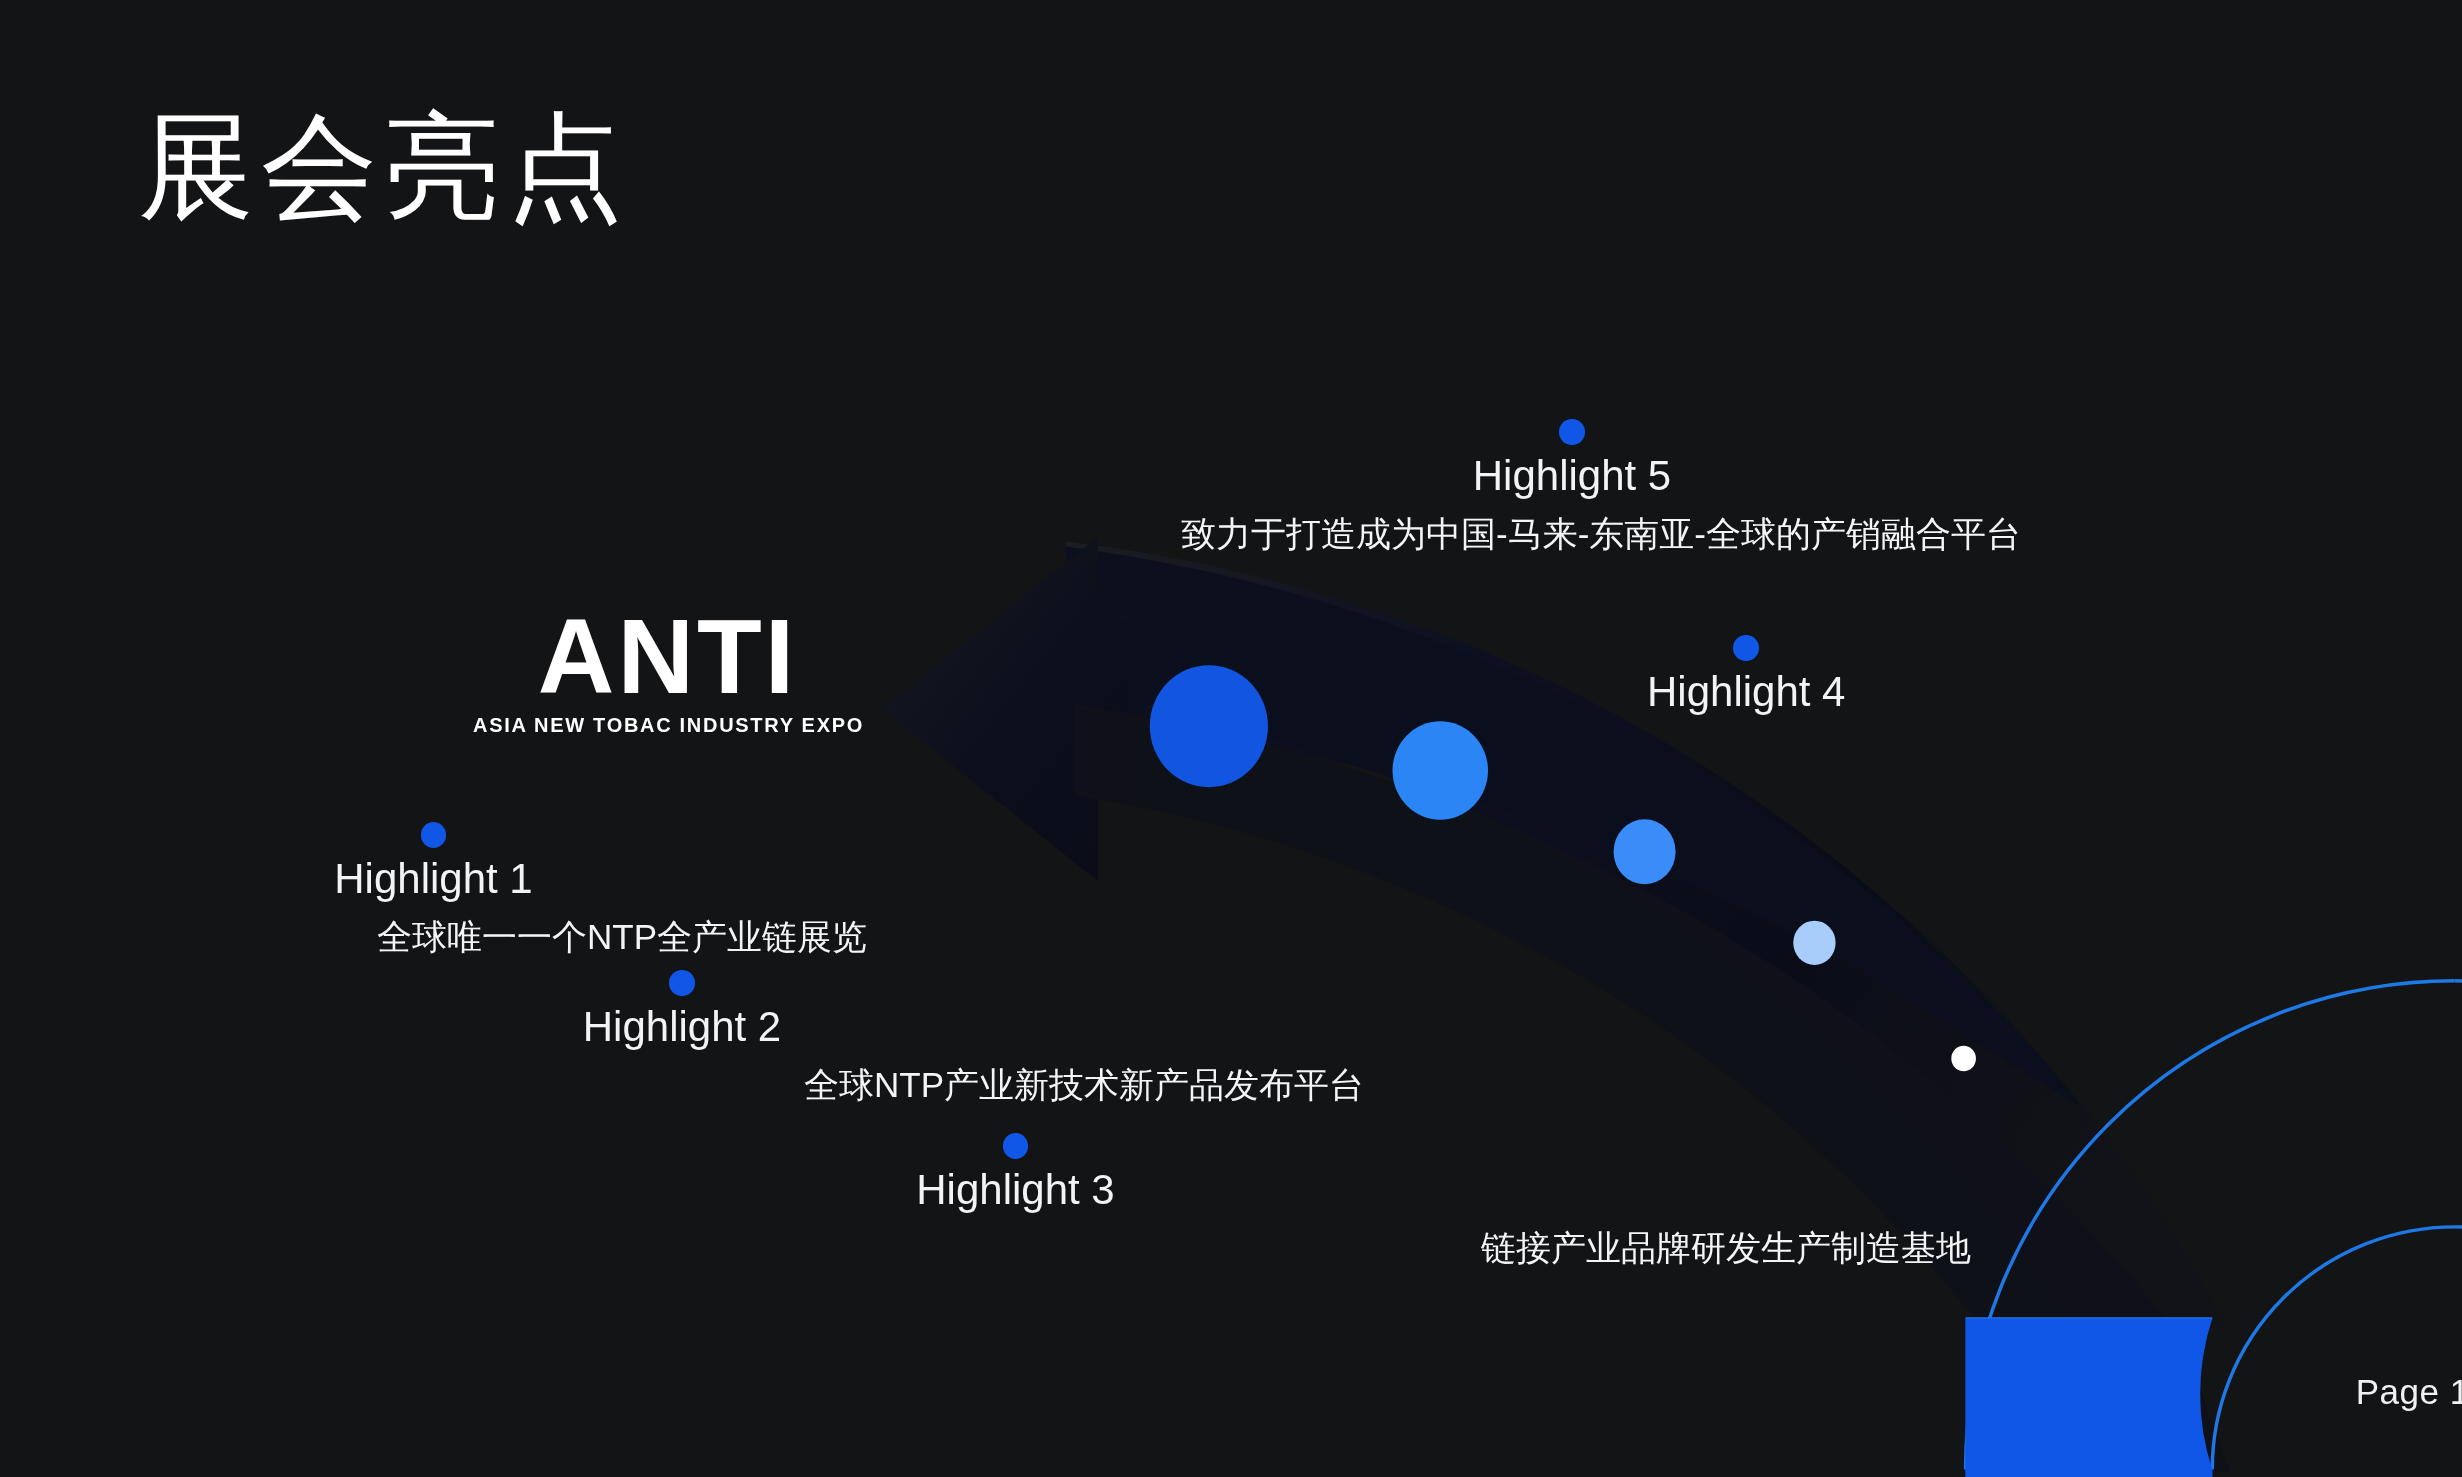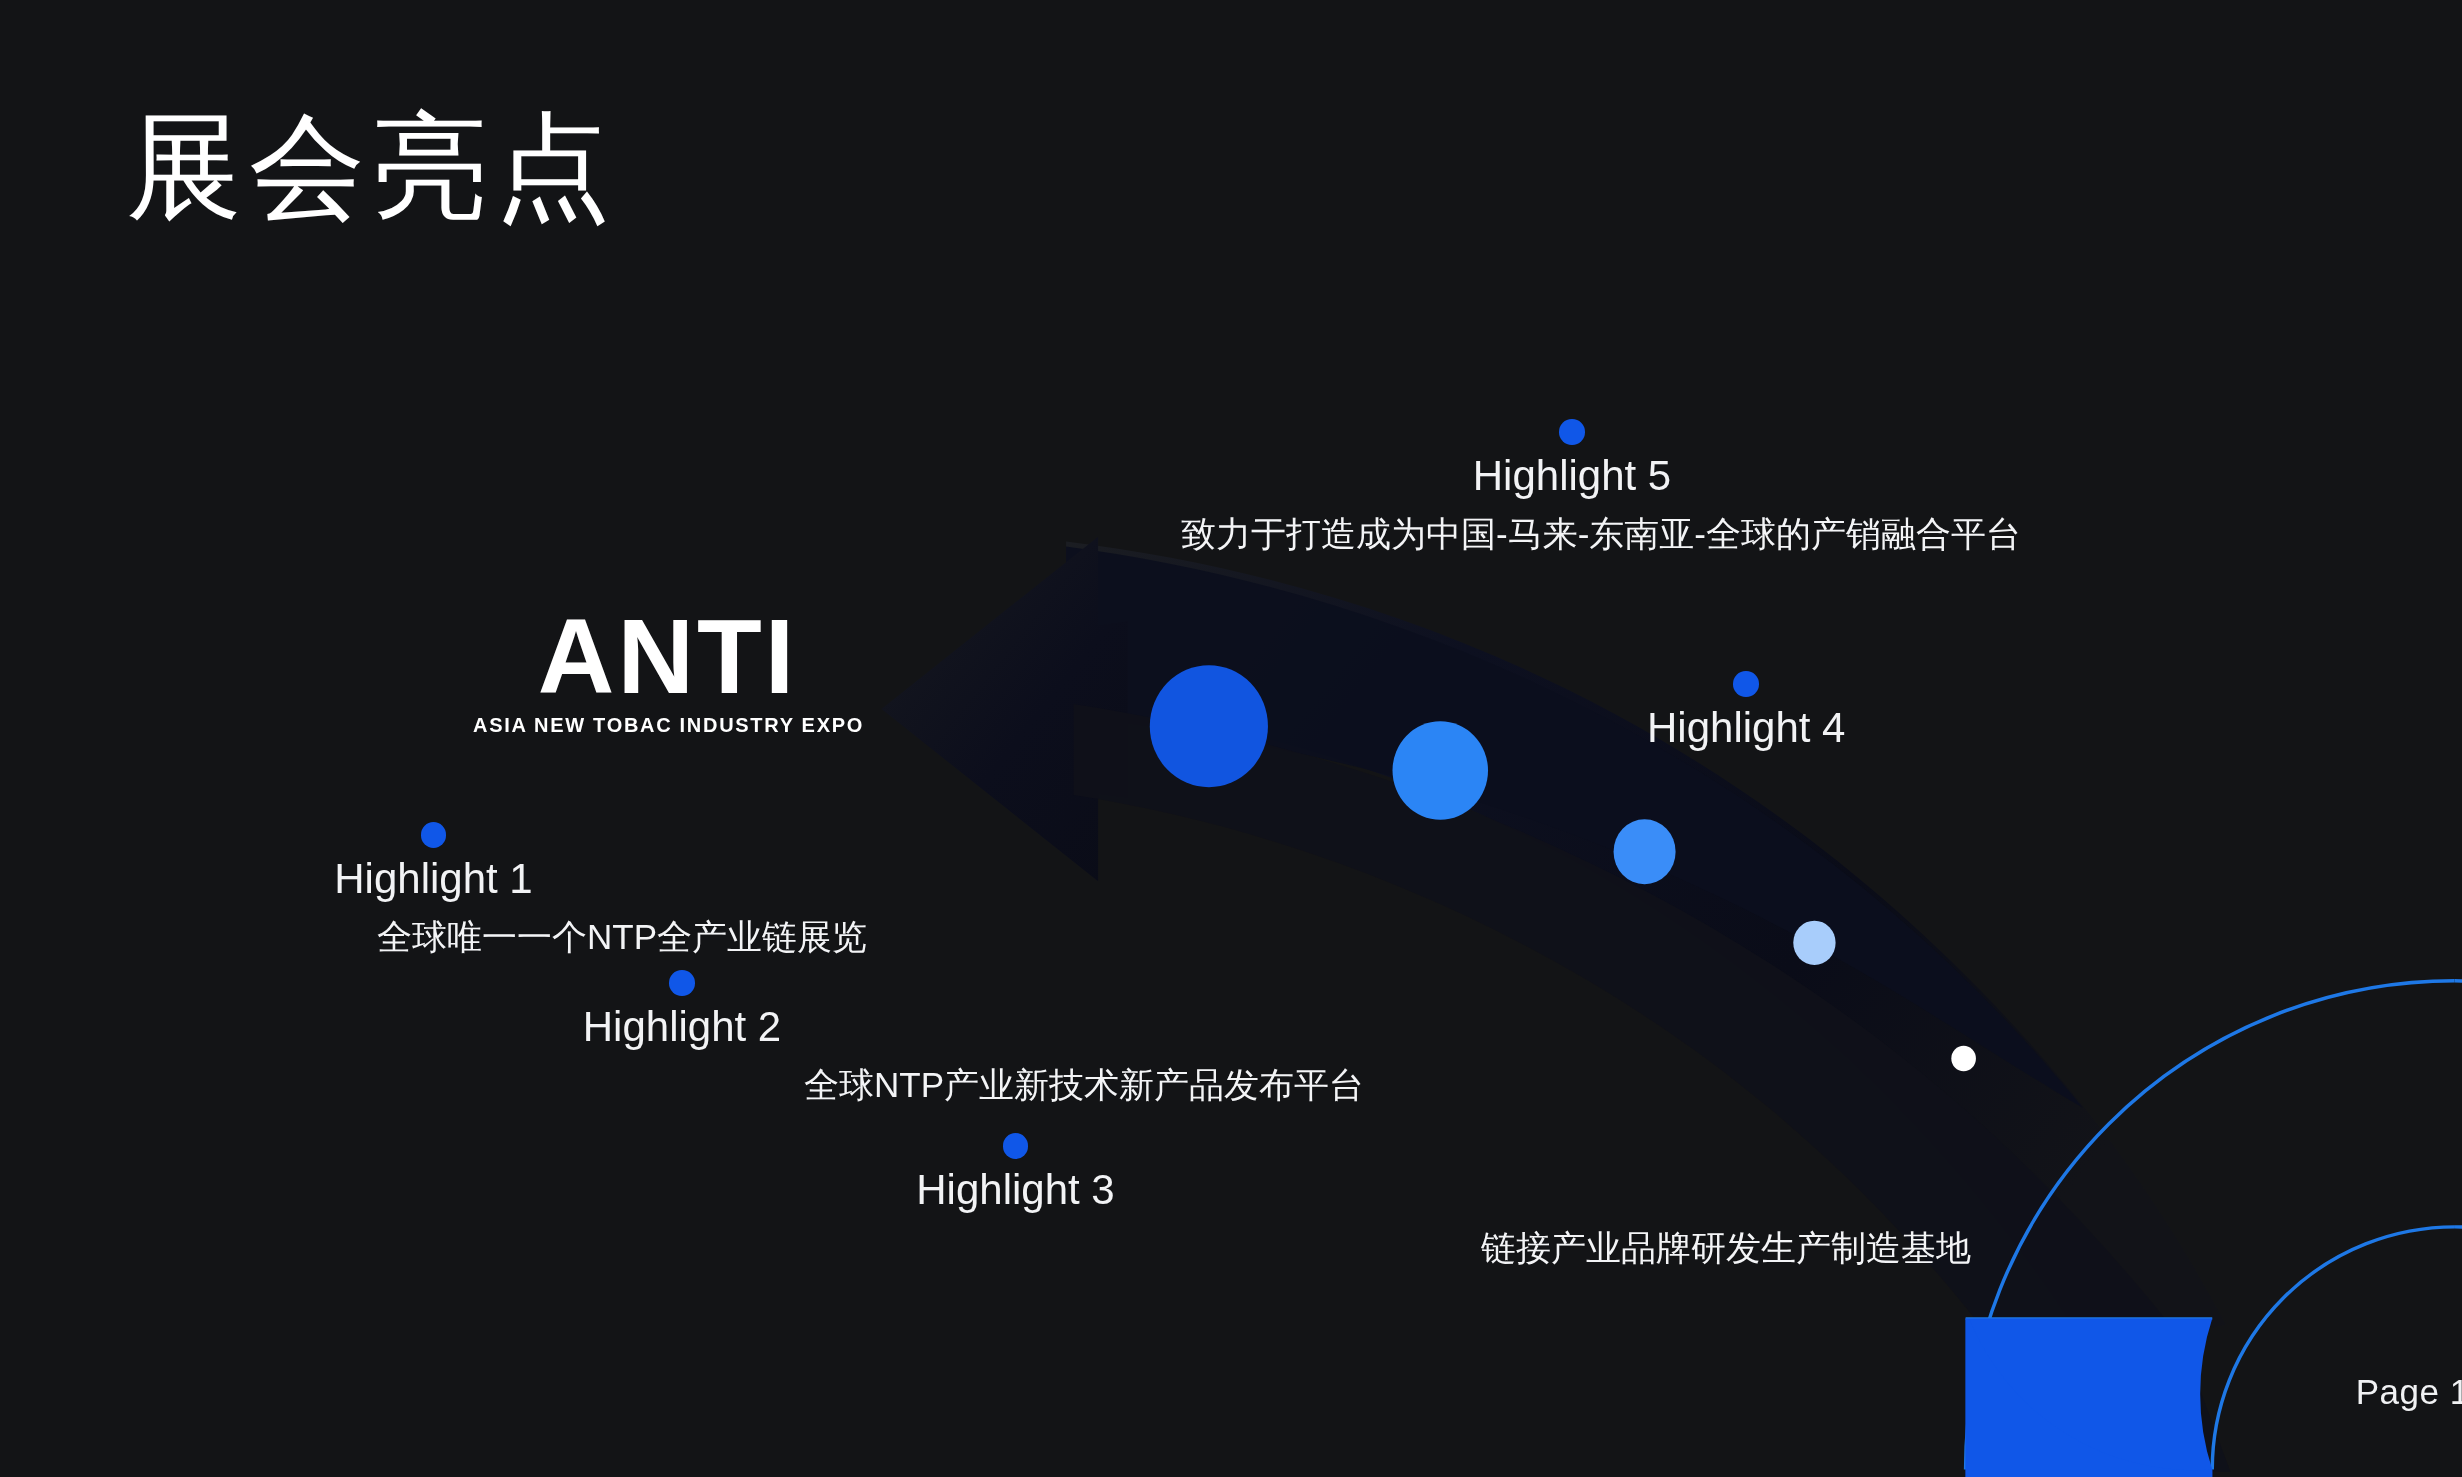--- a/index.html
+++ b/index.html
@@ -20,21 +20,21 @@
     position: absolute;
     inset: 0;
     width: 2626px;
     height: 1477px;
     display: block;
   }
 
   
   .page-title {
     position: absolute;
-    left: 126px;
+    left: 138px;
     top: 101px;
     font-size: 116px;
     line-height: 1.15;
     letter-spacing: 6.9px;
     font-weight: 400;
     color: #ffffff;
     white-space: nowrap;
   }
 
   
@@ -206,21 +206,21 @@
   </div>
 
   <div class="hl" style="left:1123px; top:419px;">
     <div class="hl-head">
       <span class="hl-dot" style="background:#1057E8"></span>
       <span class="hl-label">Highlight 5</span>
     </div>
     <div class="hl-desc" style="margin-left:58px;">致力于打造成为中国-马来-东南亚-全球的产销融合平台</div>
   </div>
 
-  <div class="hl" style="left:1647px; top:671px;">
+  <div class="hl" style="left:1647px; top:635px;">
     <div class="hl-head">
       <span class="hl-dot" style="background:#1057E8"></span>
       <span class="hl-label">Highlight 4</span>
     </div>
   </div>
 
   <div class="hl hl-right" style="left:0px; top:822px; width:867px;">
     <div class="hl-head">
       <span class="hl-dot" style="background:#1057E8"></span>
       <span class="hl-label">Highlight 1</span>

